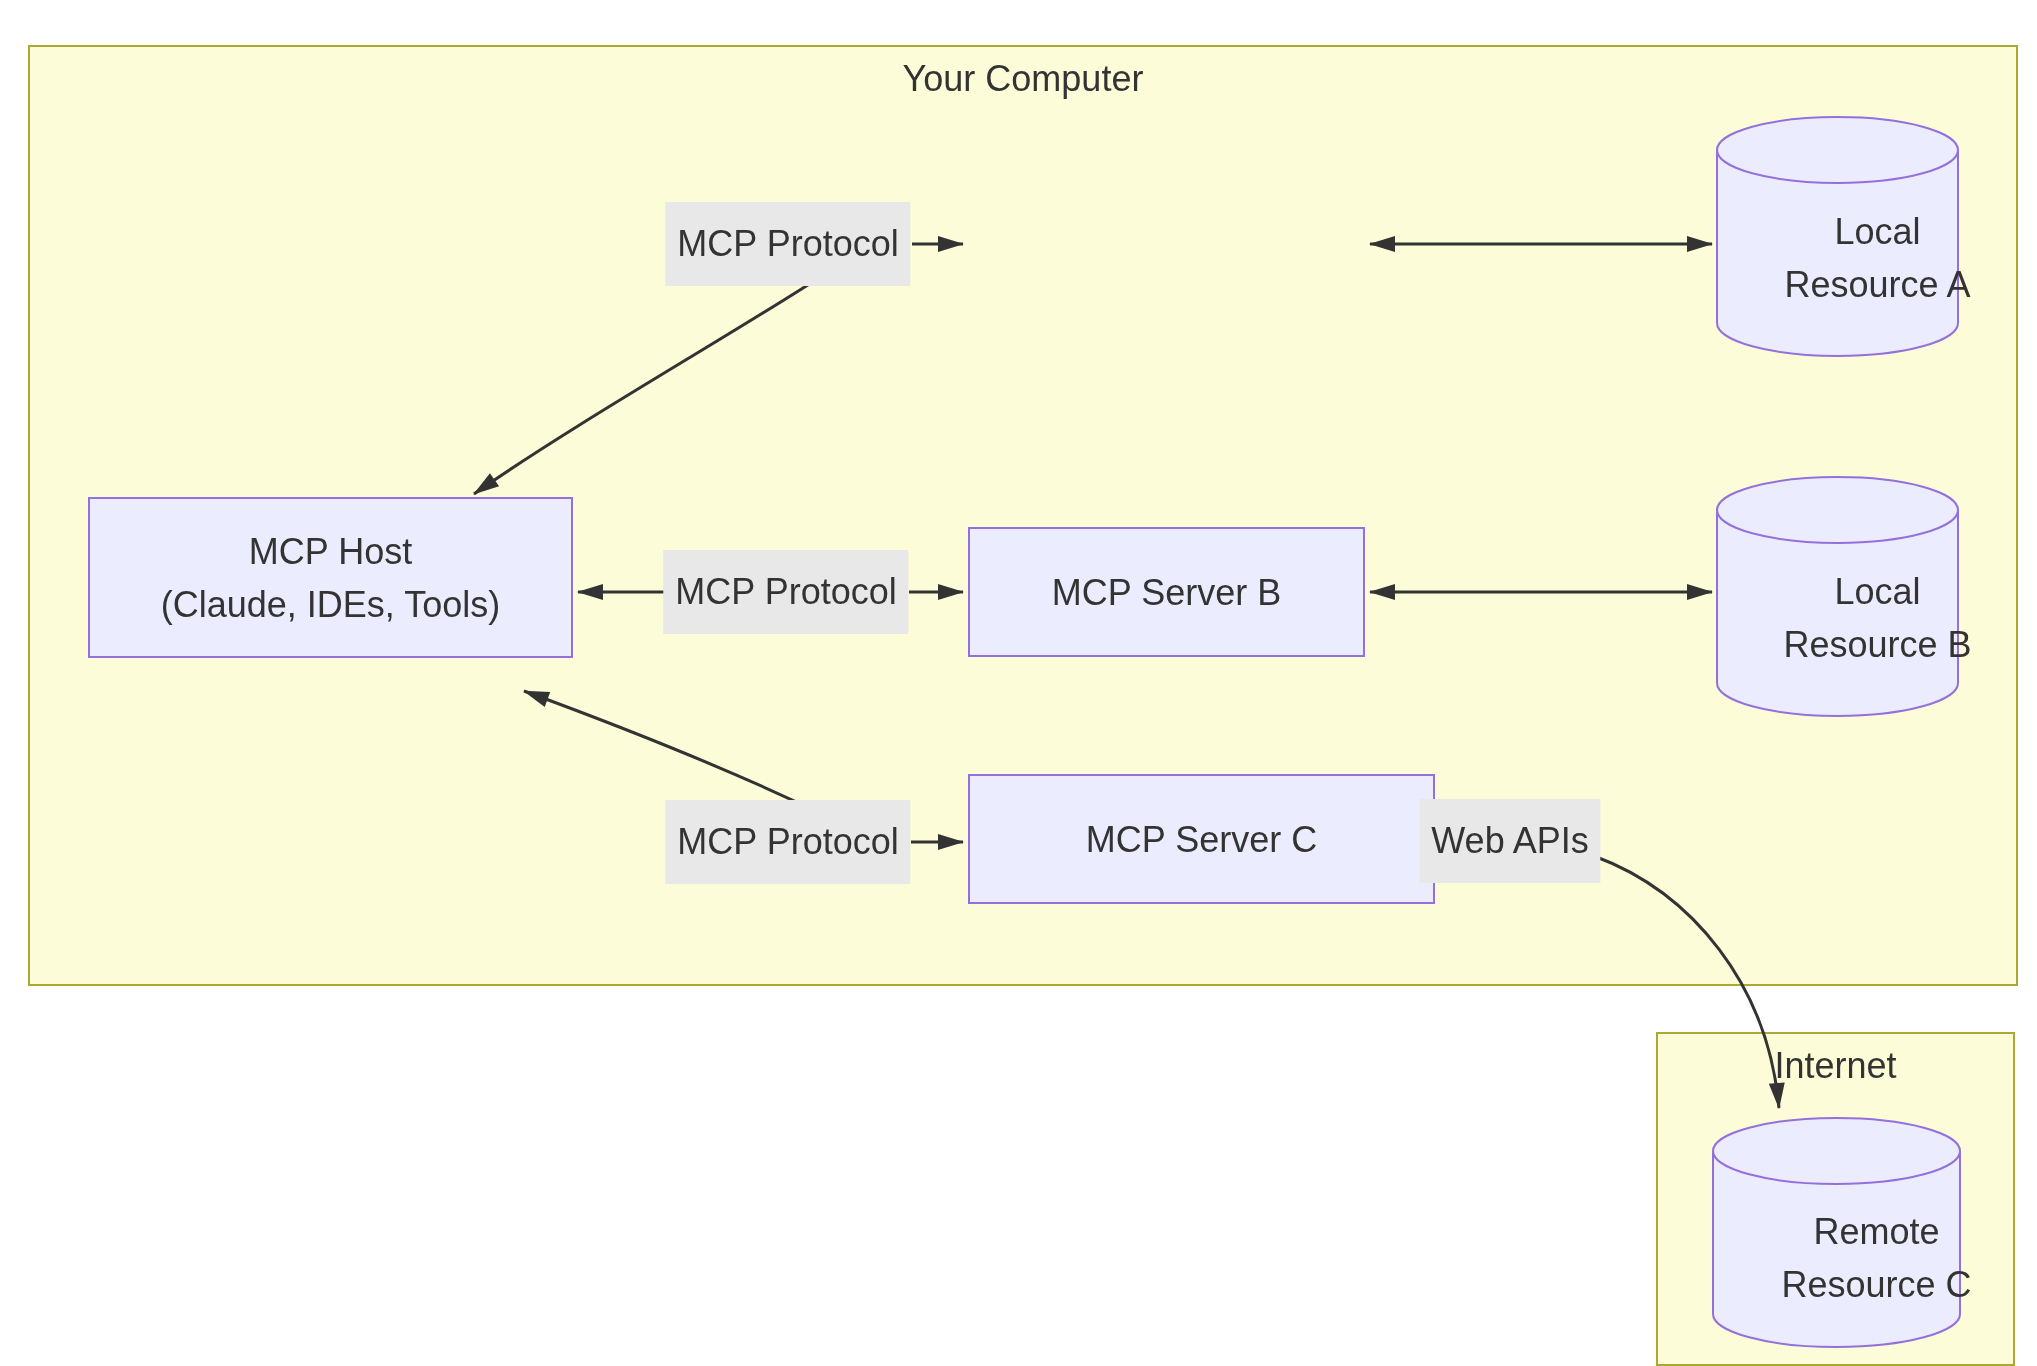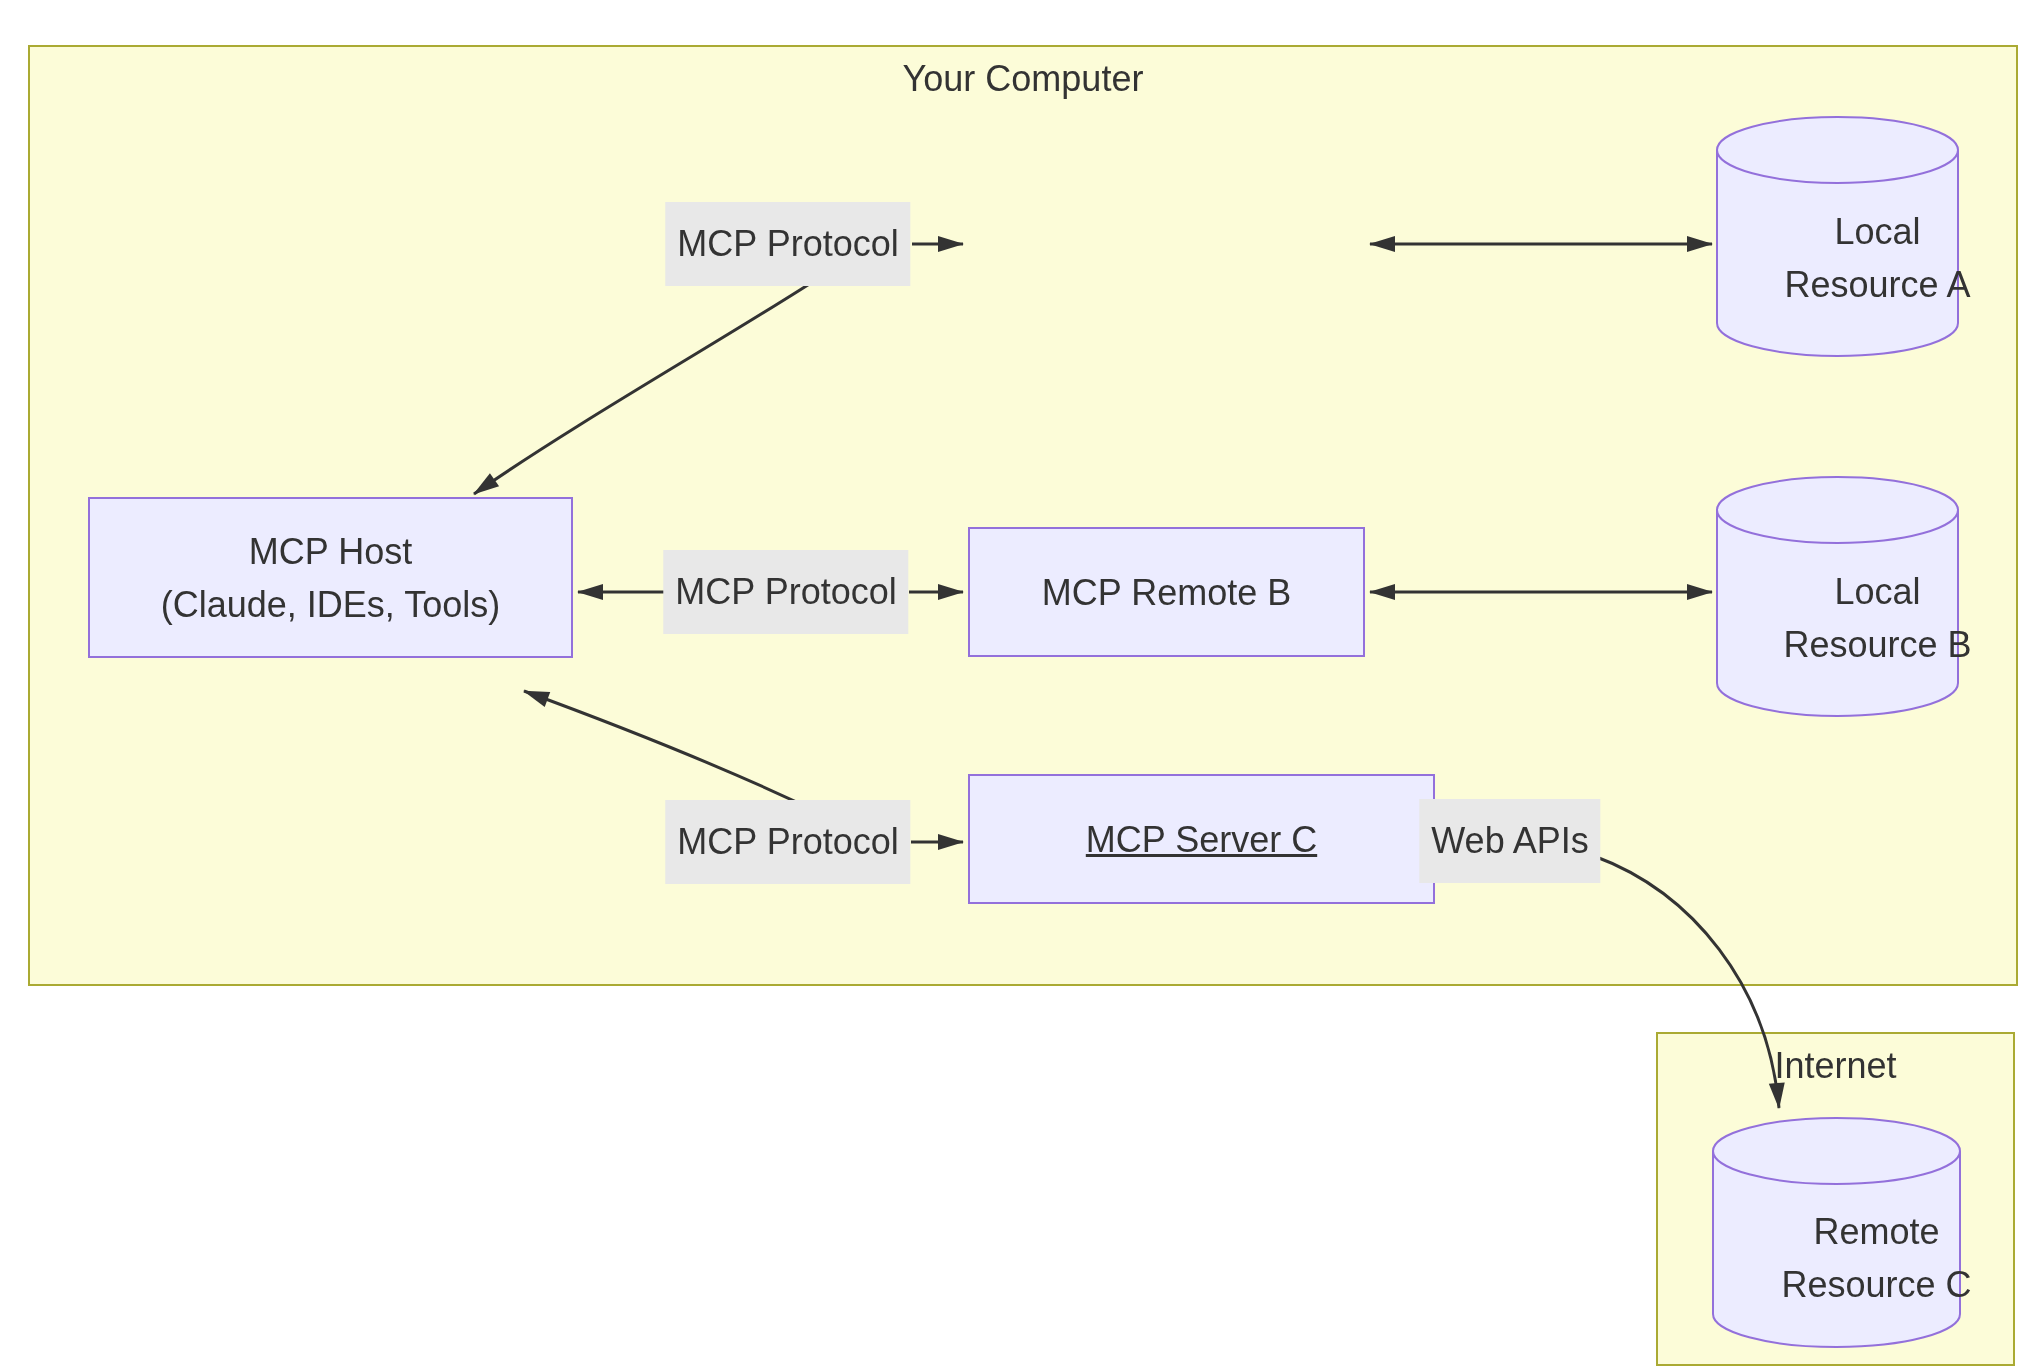--- a/index.html
+++ b/index.html
@@ -59,21 +59,21 @@
     justify-content: center;
     text-align: center;
     font-size: 36px;
     line-height: 53px;
     color: var(--text, #333333);
     z-index: 2;
   }
   #node-host     { left: 88px;  top: 497px; width: 485px; height: 161px; }
   #node-server-a { left: 968px; top: 178px; width: 397px; height: 130px; }
   #node-server-b { left: 968px; top: 527px; width: 397px; height: 130px; }
-  #node-server-c { left: 968px; top: 774px; width: 467px; height: 130px; text-decoration: underline; }
+  #node-server-c { left: 968px; top: 774px; width: 467px; height: 130px; }
 
   .cyl-label {
     position: absolute;
     display: flex;
     flex-direction: column;
     align-items: center;
     justify-content: center;
     text-align: center;
     font-size: 36px;
     line-height: 53px;
@@ -152,21 +152,21 @@
 
     <path class="edge" d="M1424,841 H1372" marker-end="url(#ah)"></path>
     <path class="edge" d="M1594,856 C1692,892 1768,985 1779,1108" marker-end="url(#ah)"></path>
   </svg>
 
   <div class="node" id="node-host">
     <span>MCP Host</span>
     <span>(Claude, IDEs, Tools)</span>
   </div>
   <div class="node" id="node-server-b">
-    <span>MCP Remote B</span>
+    <span>MCP Server B</span>
   </div>
   <div class="node" id="node-server-c">
     <span>MCP Server C</span>
   </div>
 
   <div class="cyl-label" id="label-resource-a">
     <span>Local</span>
     <span>Resource A</span>
   </div>
   <div class="cyl-label" id="label-resource-b">

